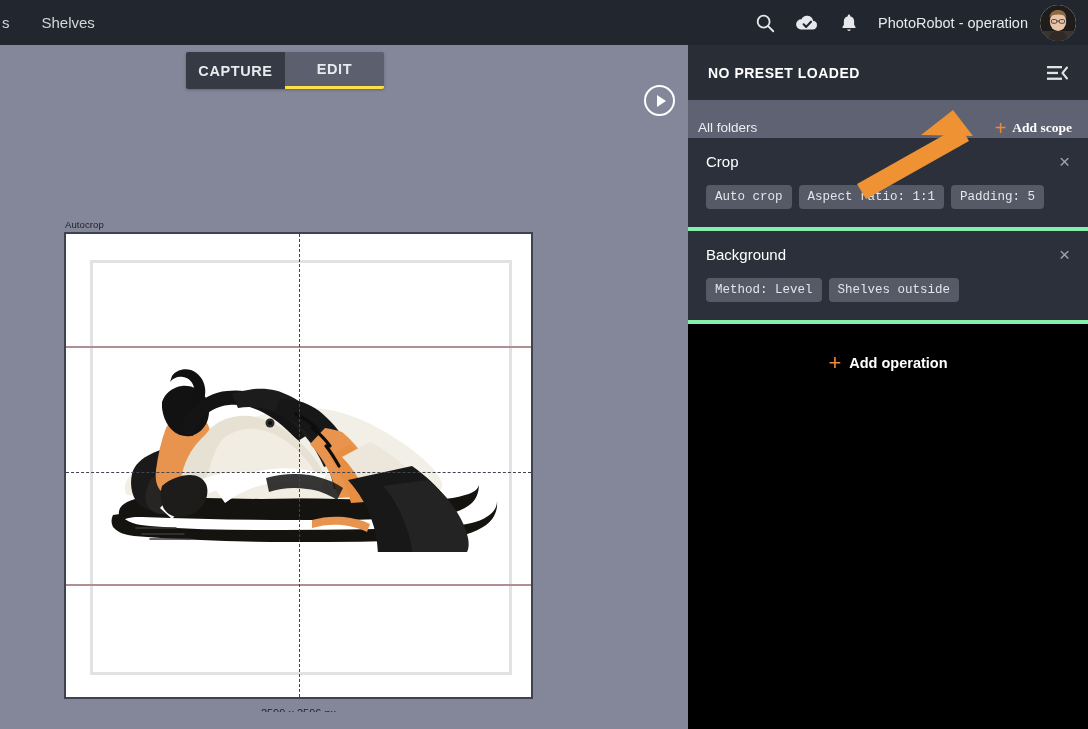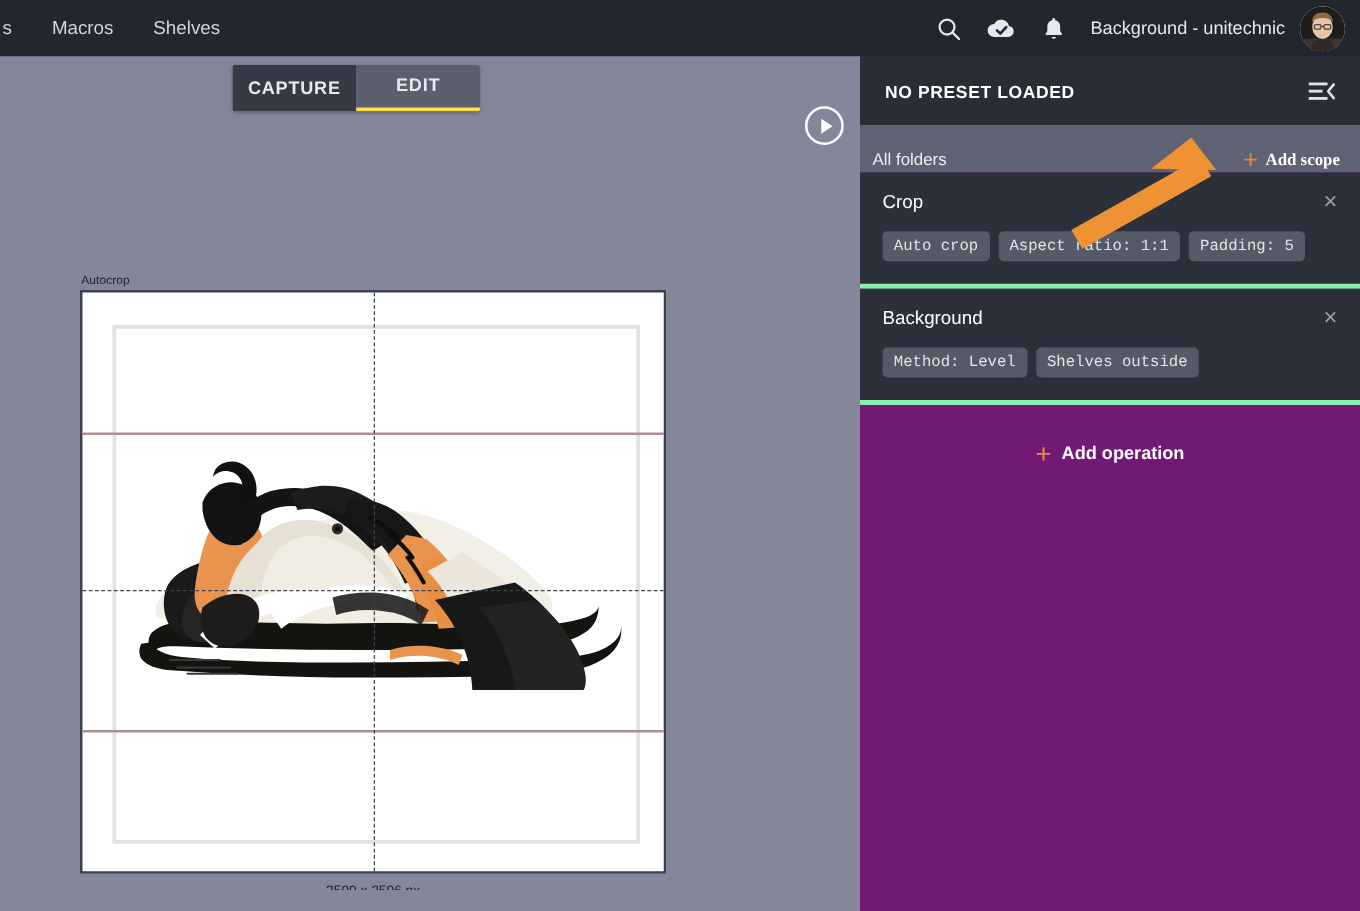--- a/index.html
+++ b/index.html
@@ -137,21 +137,21 @@
   .dims {
     position: absolute; left: 64px; top: 679px;
     width: 469px; text-align: center;
     font-size: 11px; color: #1d2026;
   }
 
   
   .panel {
     position: absolute; top: 45px; left: 688px;
     width: 400px; height: 684px;
-    background: #701a75;
+    background: #000000;
   }
   .panel-head {
     height: 55px; background: #282d36;
     display: flex; align-items: center;
     padding: 0 16px 0 20px;
   }
   .panel-title {
     color: #ffffff; font-size: 14px;
     font-weight: bold; letter-spacing: .5px;
   }
@@ -206,21 +206,20 @@
     width: 400px; height: 684px;
     pointer-events: none; z-index: 60;
   }
 </style>
 </head>
 <body>
 
 <div class="topbar">
   <div class="nav-tabs">
     <div class="nav-tab clipped">s</div>
-    <div class="nav-tab">Macros</div>
     <div class="nav-tab">Shelves</div>
   </div>
 
   <div class="topbar-right">
     <div class="ticon">
       <svg width="22" height="22" viewBox="0 0 24 24" fill="none" stroke="#e6e8ec" stroke-width="2">
         <circle cx="10.5" cy="10.5" r="6.5"></circle>
           <line x1="15.4" y1="15.4" x2="21" y2="21" stroke-linecap="round"></line>
       </svg>
     </div>
@@ -229,21 +228,21 @@
         <path d="M7 19.5h11.6a4.4 4.4 0 0 0 .5-8.77A6.2 6.2 0 0 0 7.4 9.3 4.6 4.6 0 0 0 7 19.5z" fill="#e6e8ec"></path>
         <path d="M9.6 14.3l2.6 2.6 4.8-5.2" stroke="#22272f" stroke-width="2.1" fill="none" stroke-linecap="round" stroke-linejoin="round"></path>
       </svg>
     </div>
     <div class="ticon">
       <svg width="22" height="22" viewBox="0 0 24 24" fill="#e6e8ec">
         <path d="M12 2.6a1.3 1.3 0 0 1 1.3 1.3v.6a5.6 5.6 0 0 1 4.3 5.45v4.05l1.5 2.4a.6.6 0 0 1-.5.95H5.4a.6.6 0 0 1-.5-.95l1.5-2.4V9.95A5.6 5.6 0 0 1 10.7 4.5v-.6A1.3 1.3 0 0 1 12 2.6z"></path>
         <path d="M9.9 19.1a2.2 2.2 0 0 0 4.2 0z"></path>
       </svg>
     </div>
-    <div class="user-name">Background - unitechnic</div>
+    <div class="user-name">PhotoRobot - operation</div>
     <div class="avatar">
       <svg width="36" height="36" viewBox="0 0 36 36">
         <defs>
             <clipPath id="avclip">
               <circle cx="18" cy="18" r="18"></circle>
             </clipPath>
           </defs>
         <g clip-path="url(#avclip)">
           <rect width="36" height="36" fill="#1f1d1c"></rect>
           <rect x="0" y="26" width="36" height="10" fill="#3b3430"></rect>

